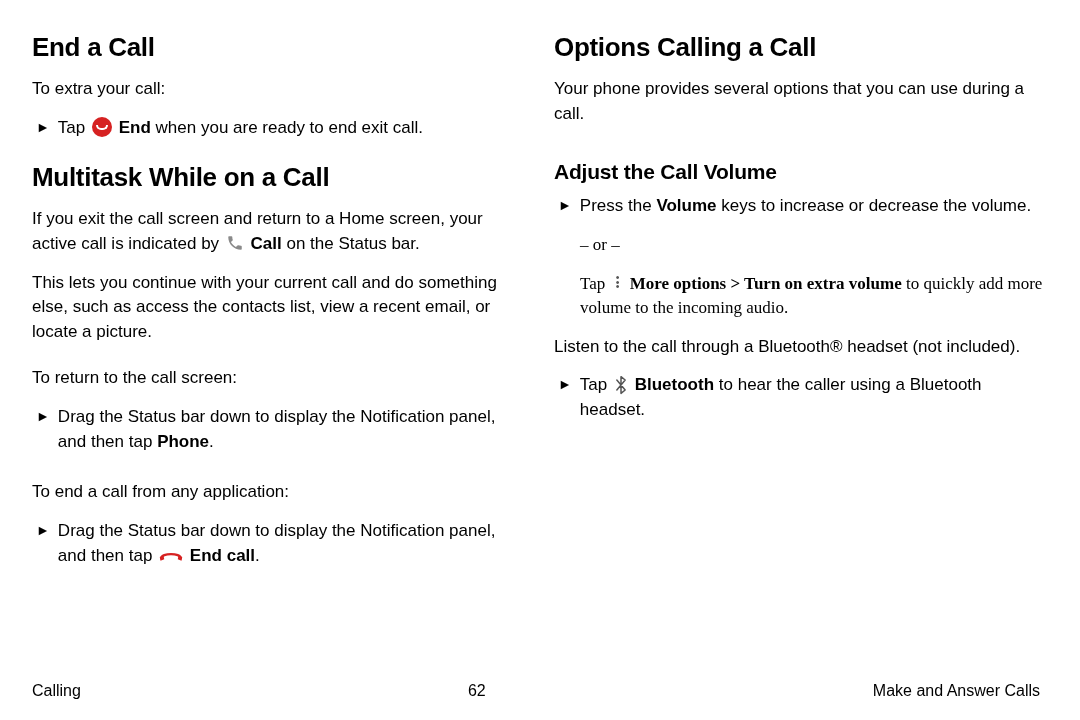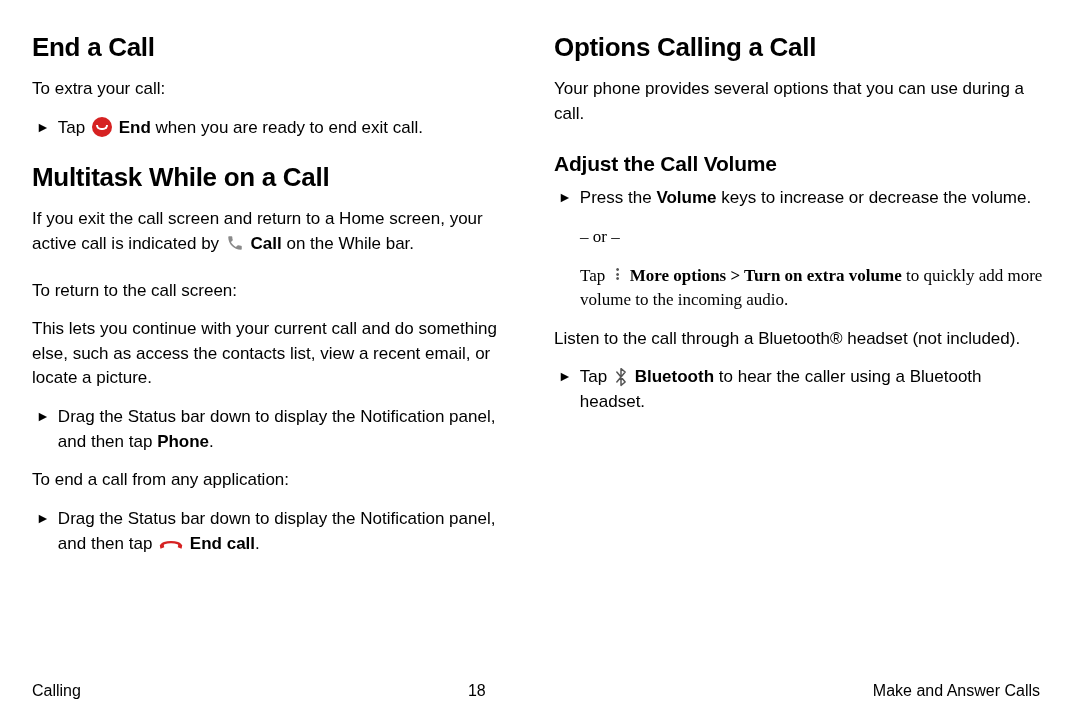--- a/index.html
+++ b/index.html
@@ -22,21 +22,21 @@
   }
   h2.section {
     font-size: 26px;
     font-weight: 700;
     margin-bottom: 14px;
     letter-spacing: -0.3px;
   }
   h3.subsection {
     font-size: 21px;
     font-weight: 700;
-    margin-top: 26px;
+    margin-top: 34px;
     margin-bottom: 10px;
     letter-spacing: -0.2px;
   }
   p.body {
     font-size: 17px;
     line-height: 1.45;
     margin-bottom: 14px;
   }
   .bullet {
     display: flex;
@@ -134,33 +134,33 @@
         <span>Tap </span><span class="icon icon-end-circle"></span>
         <span class="b">End</span><span> when you are ready to end exit call.</span>
       </span>
     </div>
 
     <h2 class="section" style="margin-top:22px">Multitask While on a Call</h2>
     <p class="body">
       <span>If you exit the call screen and return to a Home screen, your active call is indicated by </span><svg class="icon icon-call-gray" viewBox="0 0 24 24">
           <path fill="#8a8a8a" d="M6.6 10.8c1.4 2.8 3.8 5.2 6.6 6.6l2.2-2.2c.3-.3.7-.4 1-.2 1.1.4 2.3.6 3.6.6.6 0 1 .4 1 1V20c0 .6-.4 1-1 1C10.6 21 3 13.4 3 4c0-.6.4-1 1-1h3.4c.6 0 1 .4 1 1 0 1.3.2 2.5.6 3.6.1.3 0 .7-.2 1l-2.2 2.2z"></path>
         </svg>
-      <span class="b">Call</span><span> on the While bar.</span>
+      <span class="b">Call</span><span> on the Status bar.</span>
     </p>
+    <p class="body">This lets you continue with your current call and do something else, such as access the contacts list, view a recent email, or locate a picture.</p>
+
     <p class="body" style="margin-top:22px">To return to the call screen:</p>
-
-    <p class="body">This lets you continue with your current call and do something else, such as access the contacts list, view a recent email, or locate a picture.</p>
     <div class="bullet">
       <span class="marker">►</span>
       <span class="content">
         <span>Drag the Status bar down to display the Notification panel, and then tap </span><span class="b">Phone</span><span>.</span>
       </span>
     </div>
 
-    <p class="body" style="margin-top:14px">To end a call from any application:</p>
+    <p class="body" style="margin-top:26px">To end a call from any application:</p>
     <div class="bullet">
       <span class="marker">►</span>
       <span class="content">
         <span>Drag the Status bar down to display the Notification panel, and then tap </span><svg class="icon icon-endcall-red" viewBox="0 0 32 20">
             <path fill="none" stroke="#d62222" stroke-width="3" stroke-linecap="round" d="M3 14 C3 6, 29 6, 29 14"></path>
             <path fill="#d62222" d="M1 12 l5 -2 1 5 -5 2z M31 12 l-5 -2 -1 5 5 2z"></path>
           </svg>
         <span class="b">End call</span><span>.</span>
       </span>
     </div>
@@ -191,15 +191,15 @@
             <path fill="none" stroke="#555" stroke-width="1.8" stroke-linejoin="round" stroke-linecap="round" d="M3 6 L13 18 L8 22 L8 2 L13 6 L3 18"></path>
           </svg>
         <span class="b">Bluetooth</span><span> to hear the caller using a Bluetooth headset.</span>
       </span>
     </div>
   </div>
 </div>
 
 <div class="footer">
   <span>Calling</span>
-  <span>18</span>
+  <span>62</span>
   <span>Make and Answer Calls</span>
 </div>
 
 </body></html>

